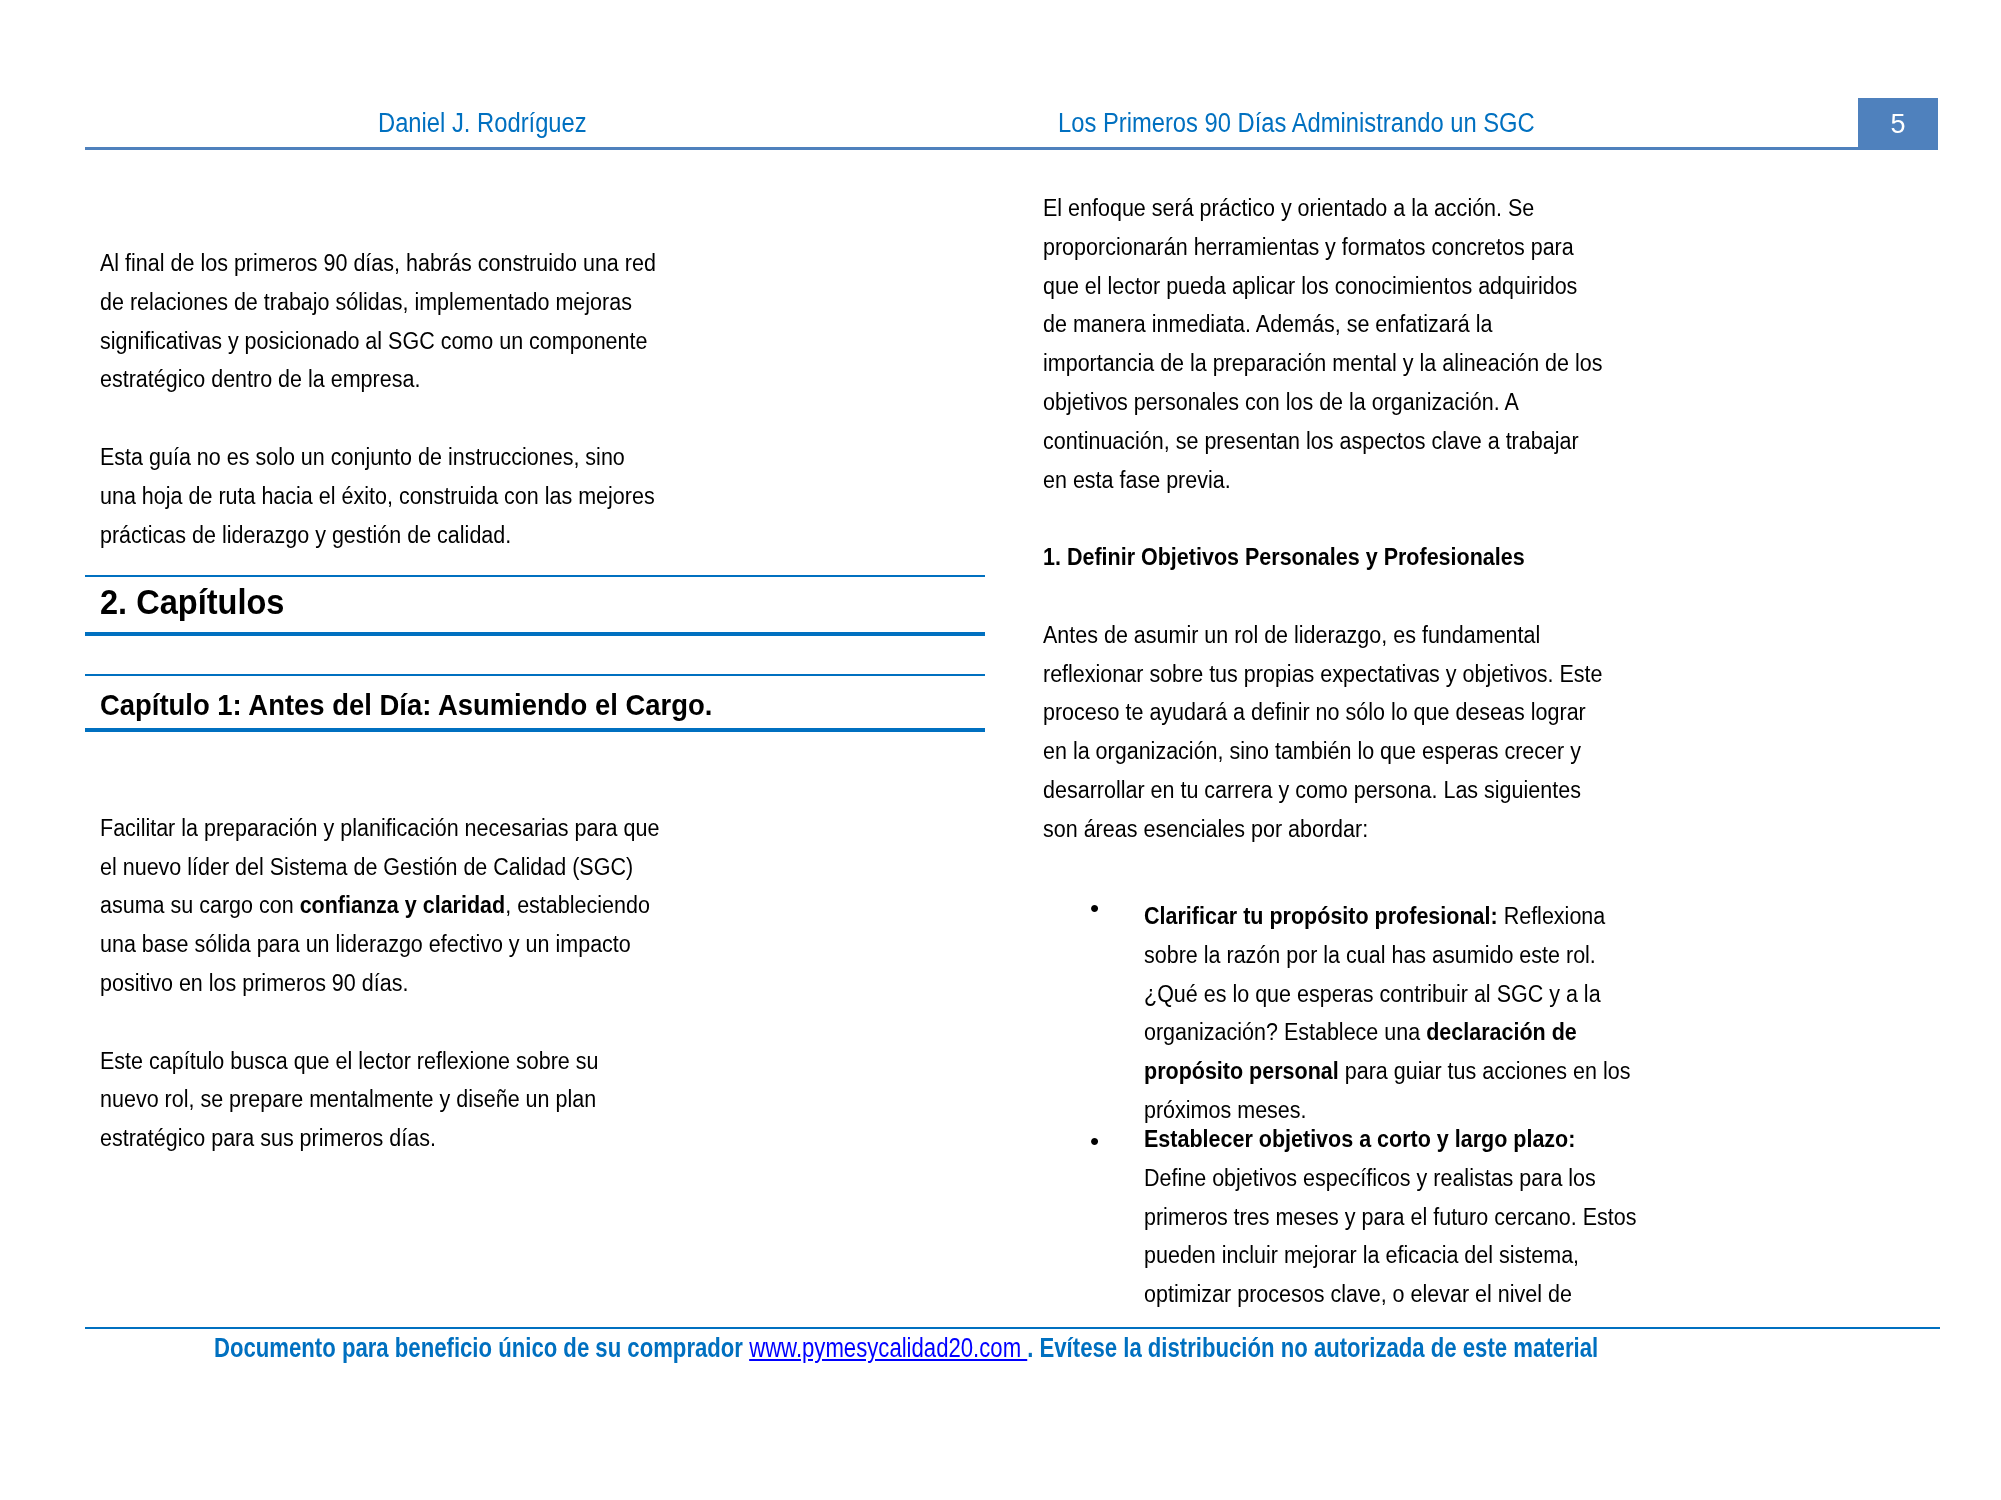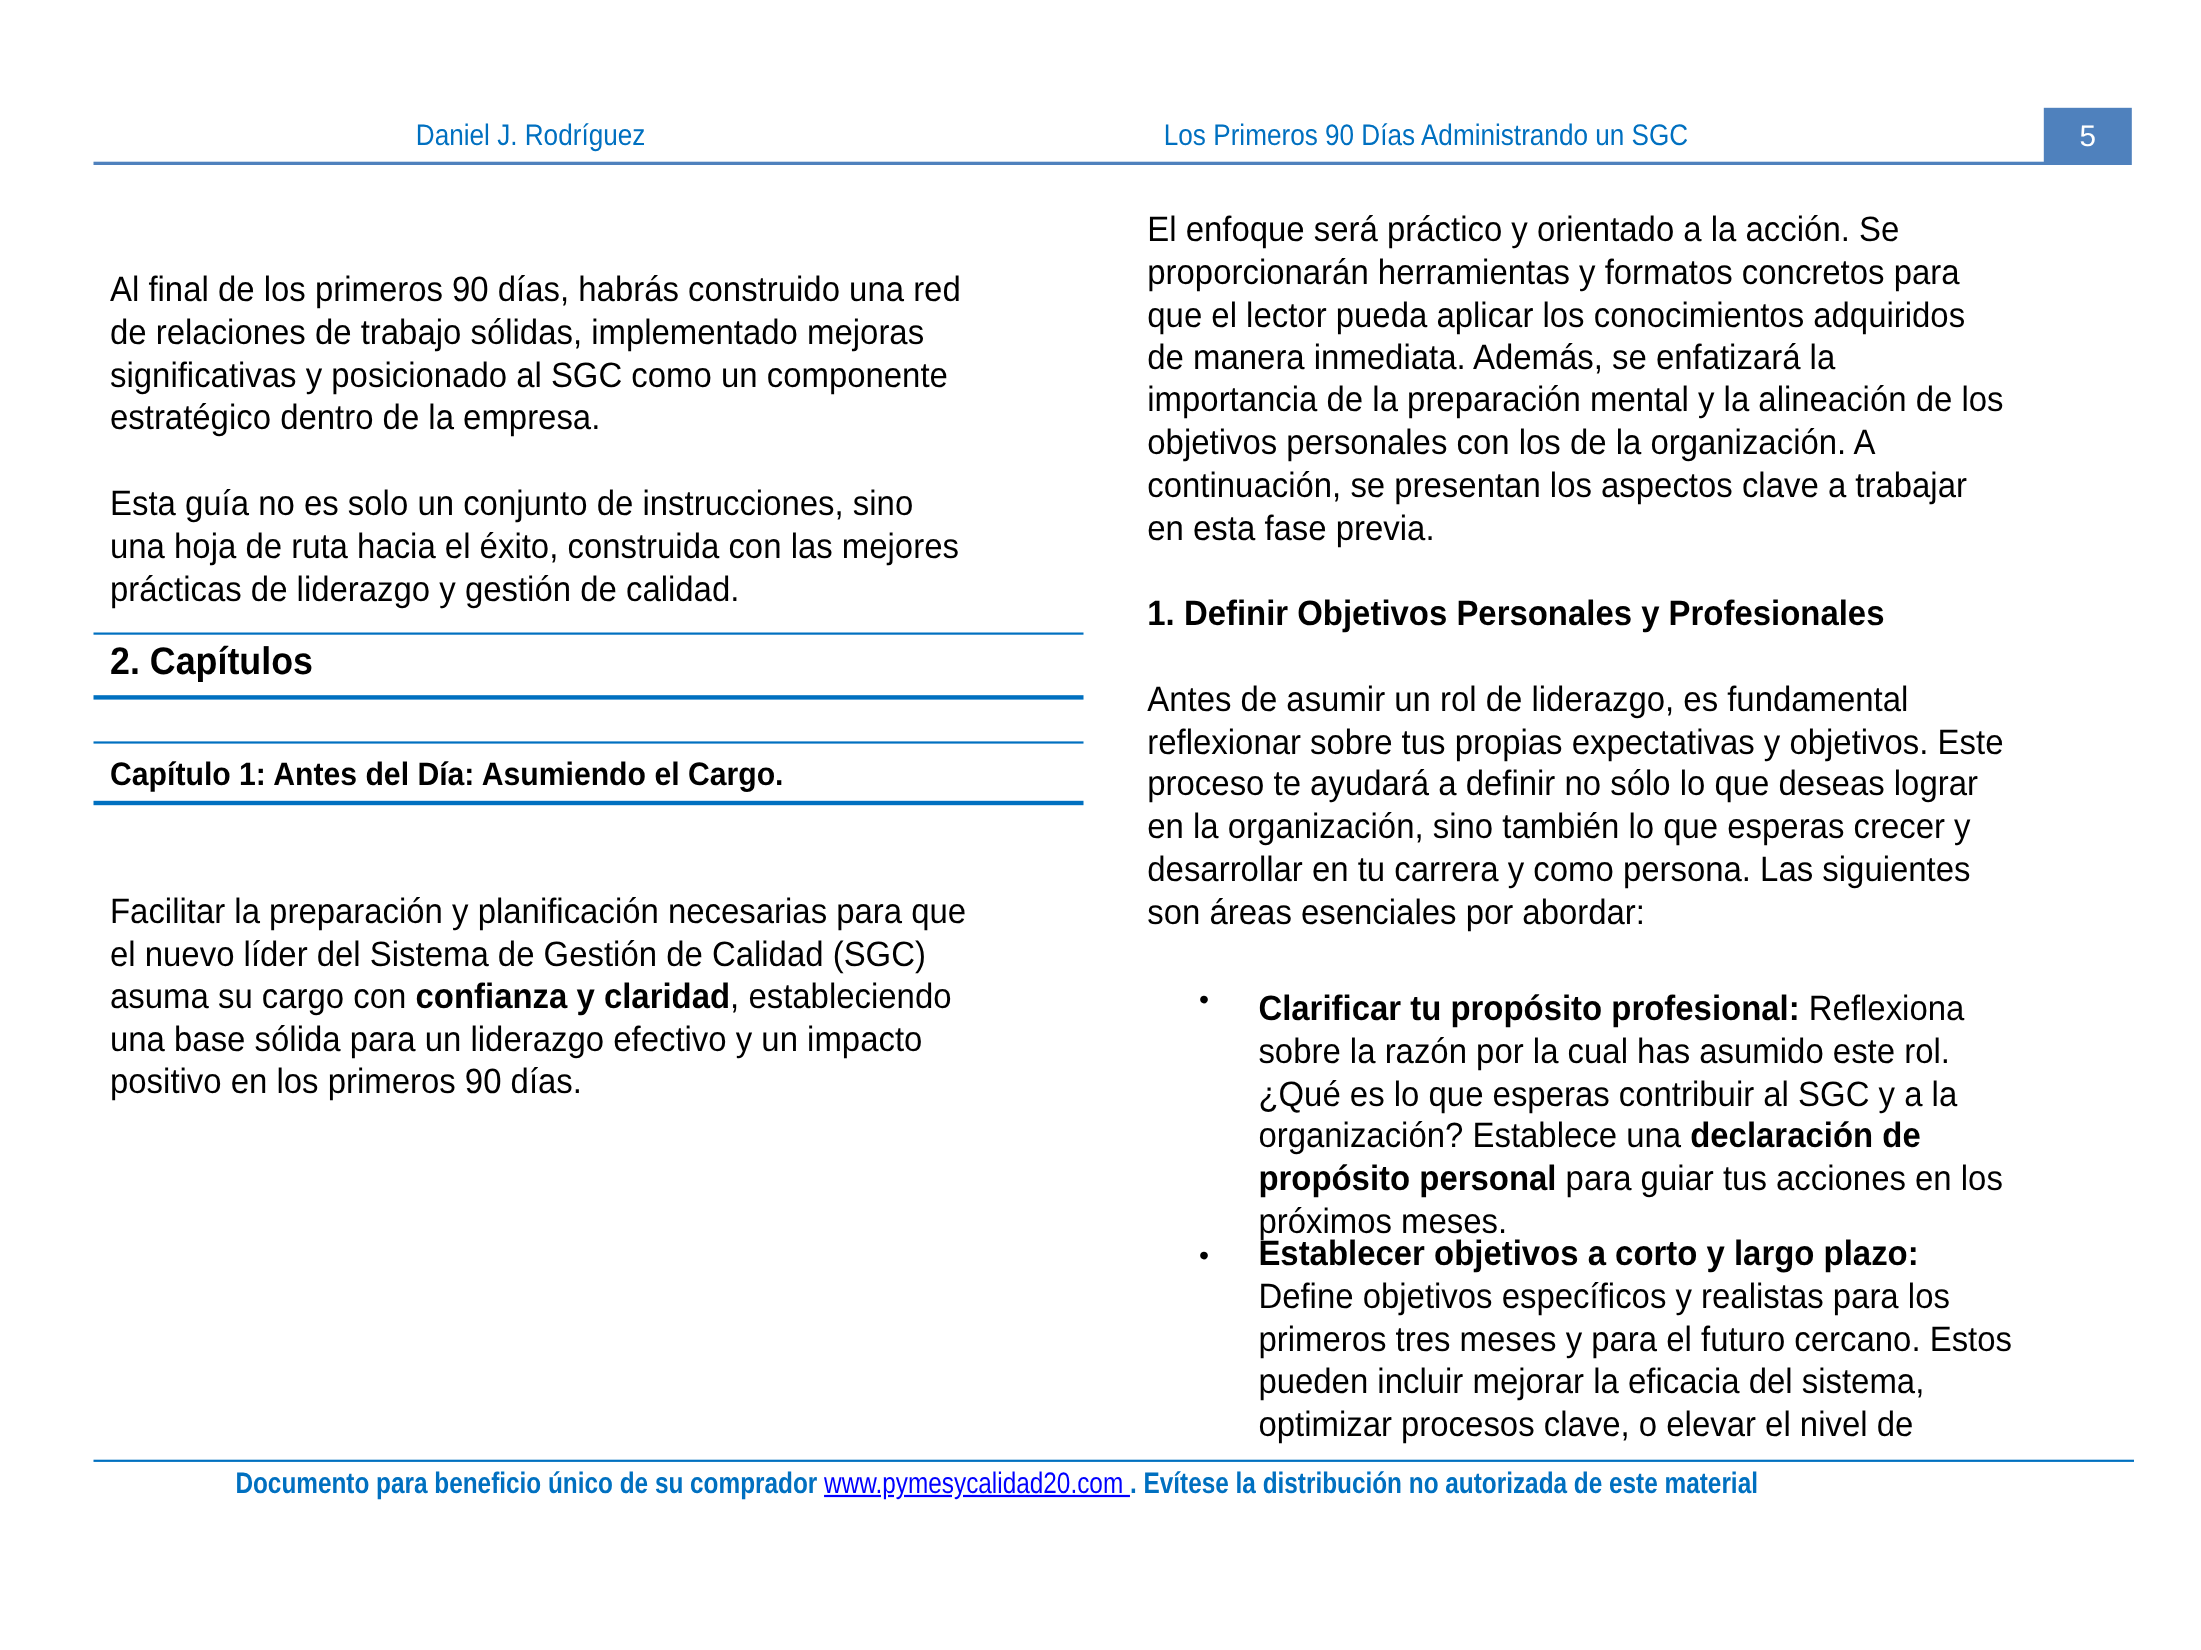--- a/index.html
+++ b/index.html
@@ -3,21 +3,21 @@
 <meta charset="utf-8">
 <style>
   html, body { margin: 0; padding: 0; background: #ffffff; }
   body { width: 2001px; height: 1500px; position: relative; overflow: hidden;
          font-family: "Liberation Sans", sans-serif; color: #000; }
   .hdr-text { position: absolute; top: 108px; font-size: 27px; color: #0070c0;
               transform: scaleX(0.88); transform-origin: left top; white-space: nowrap; }
   .hdr-line { position: absolute; left: 85px; top: 147px; width: 1775px; height: 3px; background: #4f81bd; }
   .pagenum { position: absolute; left: 1858px; top: 98px; width: 80px; height: 52px; background: #4f81bd;
              color: #fff; font-size: 27px; display: flex; align-items: center; justify-content: center; }
-  .col { position: absolute; font-size: 32px; line-height: 38.8px; }
+  .col { position: absolute; font-size: 23px; line-height: 38.8px; }
   .col p { margin: 0; }
   .line { display: block; white-space: nowrap; transform: scaleX(0.935); transform-origin: left center; }
   .gap { height: 38.8px; }
   b { font-weight: bold; }
   .rule-thin { position: absolute; left: 85px; width: 900px; height: 2px; background: #0070c0; }
   .rule-thick { position: absolute; left: 85px; width: 900px; height: 4px; background: #0070c0; }
   .h2 { position: absolute; left: 100px; top: 582px; font-size: 35px; font-weight: bold;
         transform: scaleX(0.93); transform-origin: left top; white-space: nowrap; }
   .h3 { position: absolute; left: 100px; top: 688px; font-size: 29.5px; font-weight: bold;
         transform: scaleX(0.93); transform-origin: left top; white-space: nowrap; }
@@ -63,20 +63,25 @@
 <div class="col" style="left:100px; top:770px;">
   <div class="gap"></div>
   <p>
     <span class="line">Facilitar la preparación y planificación necesarias para que</span>
     <span class="line">el nuevo líder del Sistema de Gestión de Calidad (SGC)</span>
     <span class="line"><span>asuma su cargo con </span><b>confianza y claridad</b><span>, estableciendo</span></span>
     <span class="line">una base sólida para un liderazgo efectivo y un impacto</span>
     <span class="line">positivo en los primeros 90 días.</span>
   </p>
   <div class="gap"></div>
+  <p>
+    <span class="line">Este capítulo busca que el lector reflexione sobre su</span>
+    <span class="line">nuevo rol, se prepare mentalmente y diseñe un plan</span>
+    <span class="line">estratégico para sus primeros días.</span>
+  </p>
   <div class="gap"></div>
 </div>
 
 <div class="col" style="left:1043px; top:189px;">
   <p>
     <span class="line">El enfoque será práctico y orientado a la acción. Se</span>
     <span class="line">proporcionarán herramientas y formatos concretos para</span>
     <span class="line">que el lector pueda aplicar los conocimientos adquiridos</span>
     <span class="line">de manera inmediata. Además, se enfatizará la</span>
     <span class="line">importancia de la preparación mental y la alineación de los</span>

